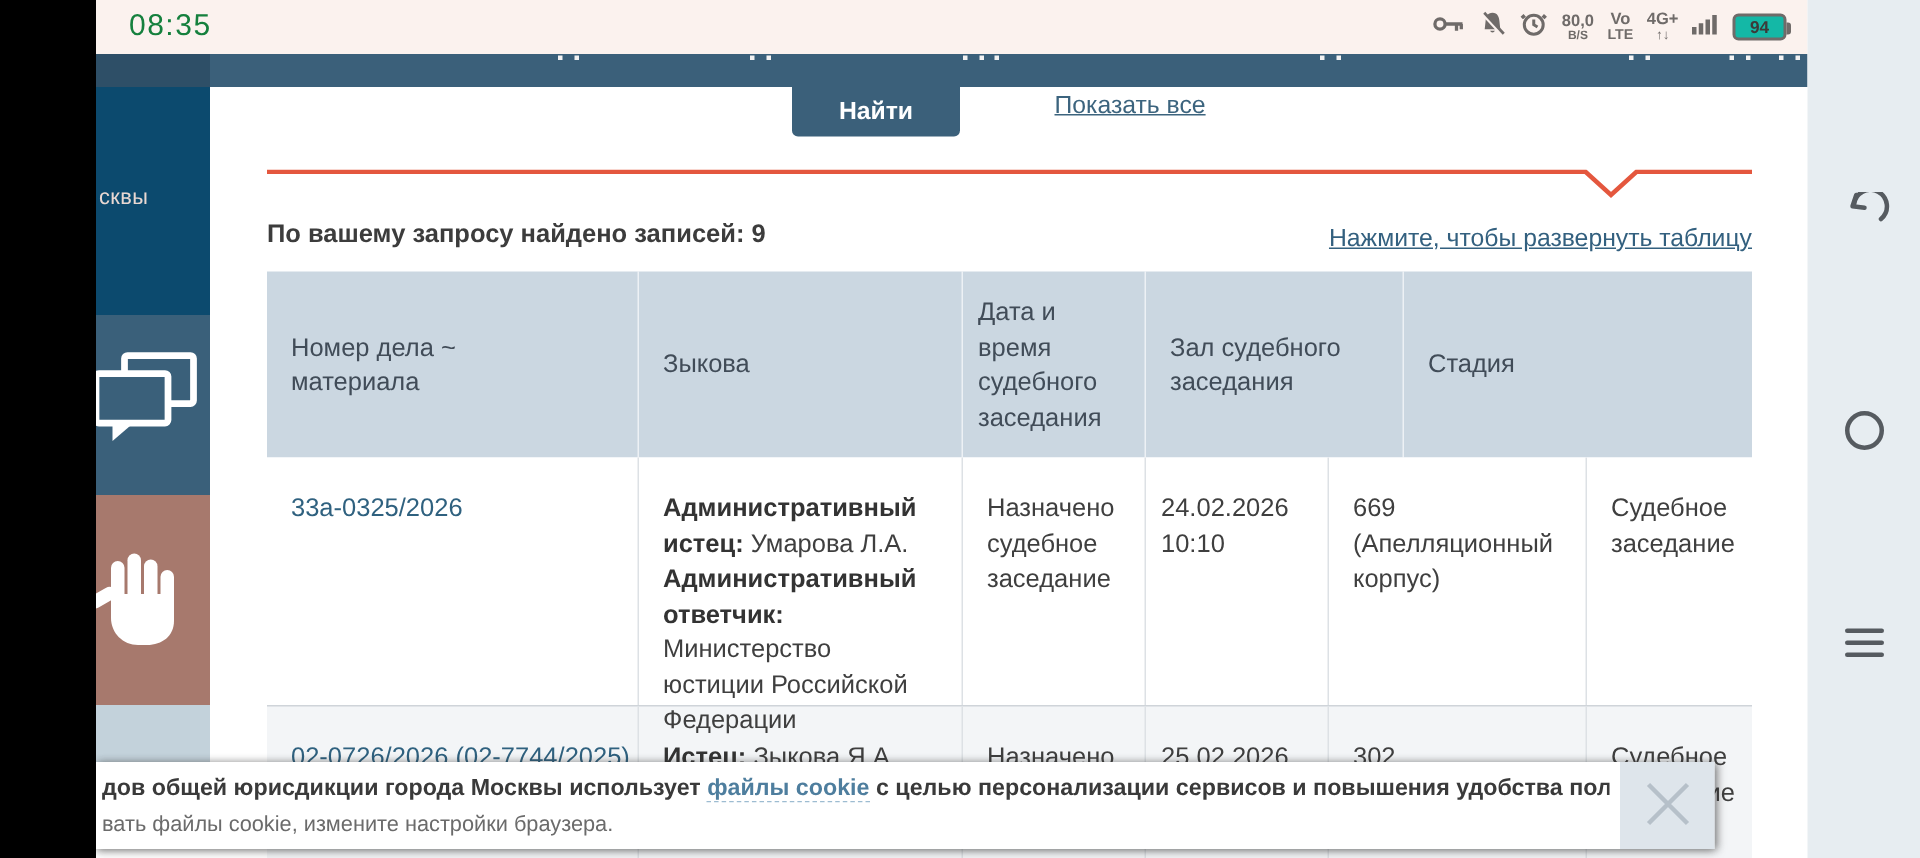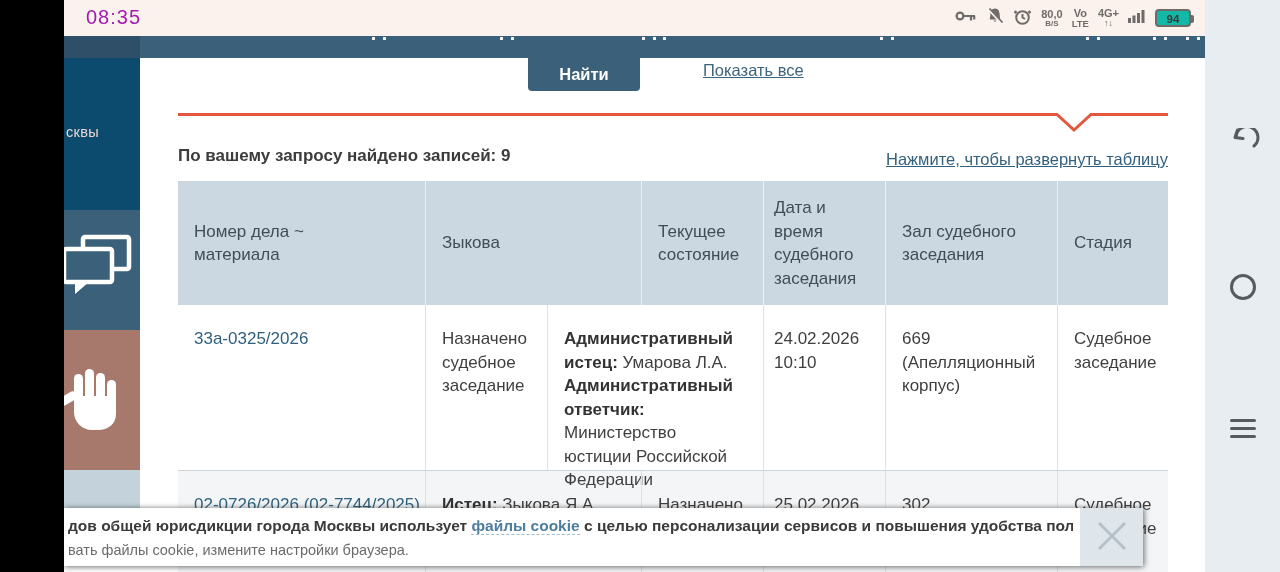--- a/index.html
+++ b/index.html
@@ -10,21 +10,21 @@
   }
   
   .black-strip { position:absolute; left:0; top:0; width:64px; height:572px; background:#000; z-index:50; }
   .navbar { position:absolute; left:1205px; top:0; width:75px; height:572px; background:#e7edf1; z-index:40; }
   .navbar .nav-btn { position:absolute; left:0; width:75px; height:56px; display:flex; align-items:center; justify-content:center; color:#565b60; }
   .home-circle { width:26px; height:26px; border:3px solid #565b60; border-radius:50%; }
   .recents-bars { display:flex; flex-direction:column; gap:5px; }
   .recents-bars i { display:block; width:26px; height:3px; background:#565b60; border-radius:2px; }
 
   .statusbar { position:absolute; left:64px; top:0; width:1141px; height:36px; background:#fbf2ee; }
-  .statusbar .time { position:absolute; left:22px; top:6px; font-size:20px; color:#a21caf; letter-spacing:1px; }
+  .statusbar .time { position:absolute; left:22px; top:6px; font-size:20px; color:#15803d; letter-spacing:1px; }
   .status-icons { position:absolute; right:14px; top:0; height:36px; display:flex; align-items:center; gap:9px; color:#6f6b69; }
   .stack { display:flex; flex-direction:column; align-items:center; line-height:1; color:#6f6b69; }
   .stack .t1 { font-size:11px; font-weight:bold; }
   .stack .t2 { font-size:8px; font-weight:bold; }
   .battery { position:relative; width:36px; height:18px; border:2px solid #6f6b69; border-radius:4px; background:#14b8a6;
              display:flex; align-items:flex-end; justify-content:center; font-size:11.5px; font-weight:bold; color:#3c3a39; }
   .battery:after { content:""; position:absolute; right:-5px; top:4px; width:3px; height:8px; background:#6f6b69; border-radius:0 2px 2px 0; }
 
   .teal-bar { position:absolute; left:64px; top:36px; width:1141px; height:22px; background:#3b607a; }
   .teal-bar .dark { position:absolute; left:0; top:0; width:76px; height:22px; background:#2e4f67; }
@@ -180,43 +180,40 @@
 <a class="expand-link">Нажмите, чтобы развернуть таблицу</a>
 
 <div class="table">
   <div class="tr thead">
     <div class="td c1">
         <span>Номер дела ~ материала</span>
       </div>
     <div class="td c2">
         <span>Зыкова</span>
       </div>
-    <div class="td c3">
-        <span>Текущее состояние</span>
-      </div>
     <div class="td c4">
         <span>Дата и время судебного заседания</span>
       </div>
     <div class="td c5">
         <span>Зал судебного заседания</span>
       </div>
     <div class="td c6">
         <span>Стадия</span>
       </div>
   </div>
 
   <div class="tr trow row-1">
     <div class="td c1">
       <a class="case-link nowrap">33а-0325/2026</a>
     </div>
-    <div class="td c3">Назначено судебное заседание</div>
     <div class="td c2">
       <b class="lbl">Административный истец:</b><span> Умарова Л.А.</span>
       <b class="lbl">Административный ответчик:</b><span> Министерство юстиции Российской Федерации</span>
     </div>
+    <div class="td c3">Назначено судебное заседание</div>
     <div class="td c4">24.02.2026 10:10</div>
     <div class="td c5">669 (Апелляционный корпус)</div>
     <div class="td c6">Судебное заседание</div>
   </div>
 
   <div class="tr trow row-2">
     <div class="td c1">
       <a class="case-link nowrap">02-0726/2026 (02-7744/2025)</a>
     </div>
     <div class="td c2">

